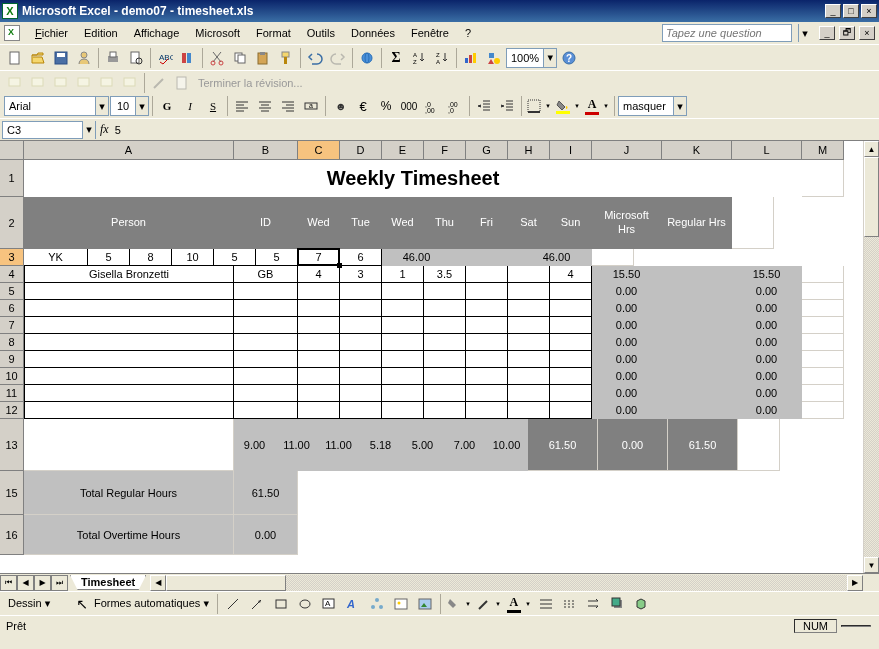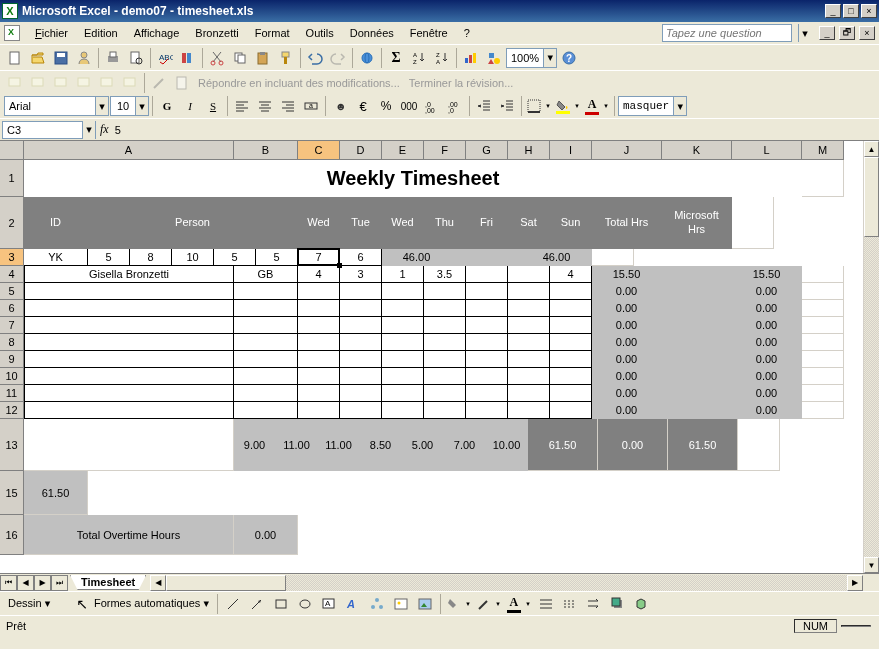--- a/index.html
+++ b/index.html
@@ -26,21 +26,21 @@
 .zoom { display: flex; align-items: center; border: 1px solid #7f9db9; height: 20px; background: #fff; }
 .zoom span { padding: 0 4px; font-size: 11px; }
 .dropbtn { width: 13px; height: 18px; background: #ece9d8; border-left: 1px solid #7f9db9; display: flex; align-items: center; justify-content: center; }
 .graytxt { color: #999; padding: 0 4px; font-size: 11px; }
 
 .fmtbar { background: #ece9d8; height: 24px; display: flex; align-items: center; padding: 0 4px; gap: 1px; }
 .combo { display: flex; align-items: center; border: 1px solid #7f9db9; background: #fff; height: 20px; }
 .combo span { padding: 0 4px; min-width: 50px; font-size: 11px; }
 .combo.font span { min-width: 90px; }
 .combo.size span { min-width: 24px; text-align: center; }
-.combo.mask span { min-width: 54px; font-family: Liberation Mono, monospace; }
+.combo.mask span { min-width: 54px; }
 .fmtbtn { width: 22px; height: 22px; display: flex; align-items: center; justify-content: center; font-family: "Times New Roman", serif; }
 
 .refbar { background: #ece9d8; height: 22px; display: flex; align-items: center; padding: 0 2px; border-top: 1px solid #fff; }
 .namebox { border: 1px solid #7f9db9; background: #fff; width: 94px; height: 18px; display: flex; align-items: center; }
 .namebox span { padding: 0 4px; flex: 1; }
 .fxarea { display: flex; align-items: center; gap: 4px; margin-left: 4px; flex: 1; }
 .fx { font-style: italic; font-family: serif; font-size: 12px; }
 .formula { flex: 1; border: none; background: transparent; font-size: 11px; padding: 0 2px; }
 
 .gridwrap { display: flex; height: 433px; background: #fff; border-top: 1px solid #808080; }
@@ -104,21 +104,21 @@
   <div class="winbtn">_</div>
   <div class="winbtn">□</div>
   <div class="winbtn">×</div>
 </div>
 
 <div class="menubar">
   <div class="docicon"></div>
   <div class="menuitem"><u>F</u><span></span>ichier</div>
   <div class="menuitem">Edition</div>
   <div class="menuitem">Affichage</div>
-  <div class="menuitem">Bronzetti</div>
+  <div class="menuitem">Microsoft</div>
   <div class="menuitem">Format</div>
   <div class="menuitem">Outils</div>
   <div class="menuitem">Données</div>
   <div class="menuitem">Fenêtre</div>
   <div class="menuitem">?</div>
   <div class="askbox">
     <input placeholder="Tapez une question" style="">
     <div class="dropbtn">▾</div>
     <div class="smallwin">
       <div class="winbtn">_</div>
@@ -299,21 +299,20 @@
   <div class="tbtn" style="opacity:.5">
       <svg viewBox="0 0 16 16">
         <path d="M3 13L12 4" stroke="#888" stroke-width="2"></path>
       </svg>
     </div>
   <div class="tbtn" style="opacity:.5">
       <svg viewBox="0 0 16 16">
         <rect x="3" y="2" width="9" height="12" fill="#fff" stroke="#888"></rect>
       </svg>
     </div>
-  <span class="graytxt">Répondre en incluant des modifications...</span>
   <span class="graytxt">Terminer la révision...</span>
 </div>
 
 <div class="fmtbar">
   <div class="combo font">
       <span>Arial</span>
       <div class="dropbtn">▾</div>
     </div>
   <div class="combo size">
       <span>10</span>
@@ -460,31 +459,31 @@
     </div>
 
     <div class="sheet">
 
       <div class="row" style="height:37px">
         <div class="cell title-cell" style="width:778px">Weekly Timesheet</div>
         <div class="cell" style="width:42px"></div>
       </div>
 
       <div class="row" style="height:52px">
+        <div class="cell hdrcell" style="width:210px">Person</div>
         <div class="cell hdrcell" style="width:64px">ID</div>
-        <div class="cell hdrcell" style="width:210px">Person</div>
         <div class="cell hdrcell" style="width:42px">Wed</div>
         <div class="cell hdrcell" style="width:42px">Tue</div>
         <div class="cell hdrcell" style="width:42px">Wed</div>
         <div class="cell hdrcell" style="width:42px">Thu</div>
         <div class="cell hdrcell" style="width:42px">Fri</div>
         <div class="cell hdrcell" style="width:42px">Sat</div>
         <div class="cell hdrcell" style="width:42px">Sun</div>
-        <div class="cell hdrcell" style="width:70px">Total Hrs</div>
         <div class="cell hdrcell" style="width:70px">Microsoft Hrs</div>
+        <div class="cell hdrcell" style="width:70px">Regular Hrs</div>
         <div class="cell" style="width:42px"></div>
       </div>
 
       <div id="datarows">
           <div class="row" style="height: 17px;">
             <div class="cell datacell" style="width: 64px;">YK</div>
             <div class="cell datacell" style="width: 42px;">5</div>
             <div class="cell datacell" style="width: 42px;">8</div>
             <div class="cell datacell" style="width: 42px;">10</div>
             <div class="cell datacell" style="width: 42px;">5</div>
@@ -631,31 +630,32 @@
             <div class="cell totalcell" style="width: 70px;">0.00</div>
             <div class="cell" style="width: 42px;"></div>
           </div>
         </div>
 
       <div class="row" style="height:52px">
         <div class="cell" style="width:210px"></div>
         <div class="cell totalcell" style="width:42px">9.00</div>
         <div class="cell totalcell" style="width:42px">11.00</div>
         <div class="cell totalcell" style="width:42px">11.00</div>
-        <div class="cell totalcell" style="width:42px">8.50</div>
+        <div class="cell totalcell" style="width:42px">5.18</div>
         <div class="cell totalcell" style="width:42px">5.00</div>
         <div class="cell totalcell" style="width:42px">7.00</div>
         <div class="cell totalcell" style="width:42px">10.00</div>
         <div class="cell sumhdr" style="width:70px">61.50</div>
         <div class="cell sumhdr" style="width:70px">0.00</div>
         <div class="cell sumhdr" style="width:70px">61.50</div>
         <div class="cell" style="width:42px"></div>
       </div>
 
       <div class="row" style="height:44px">
+        <div class="cell sumval" style="width:210px">Total Regular Hours</div>
         <div class="cell sumval" style="width:64px">61.50</div>
         <div class="cell" style="width:546px;border:none"></div>
       </div>
 
       <div class="row" style="height:40px">
         <div class="cell sumval" style="width:210px">Total Overtime Hours</div>
         <div class="cell sumval" style="width:64px">0.00</div>
         <div class="cell" style="width:546px;border:none"></div>
       </div>
 

